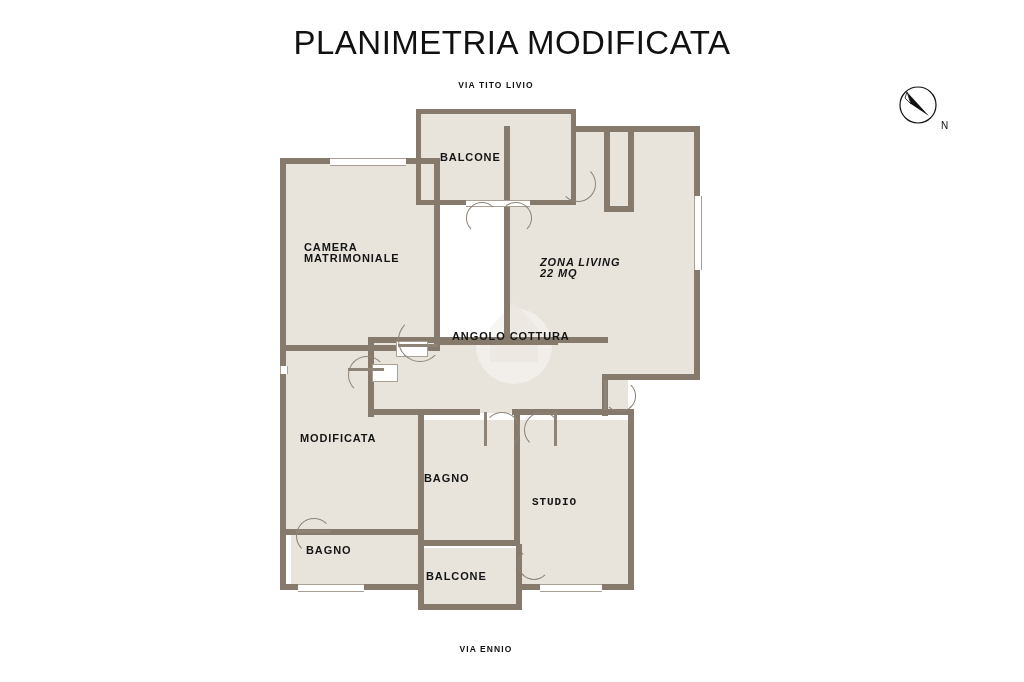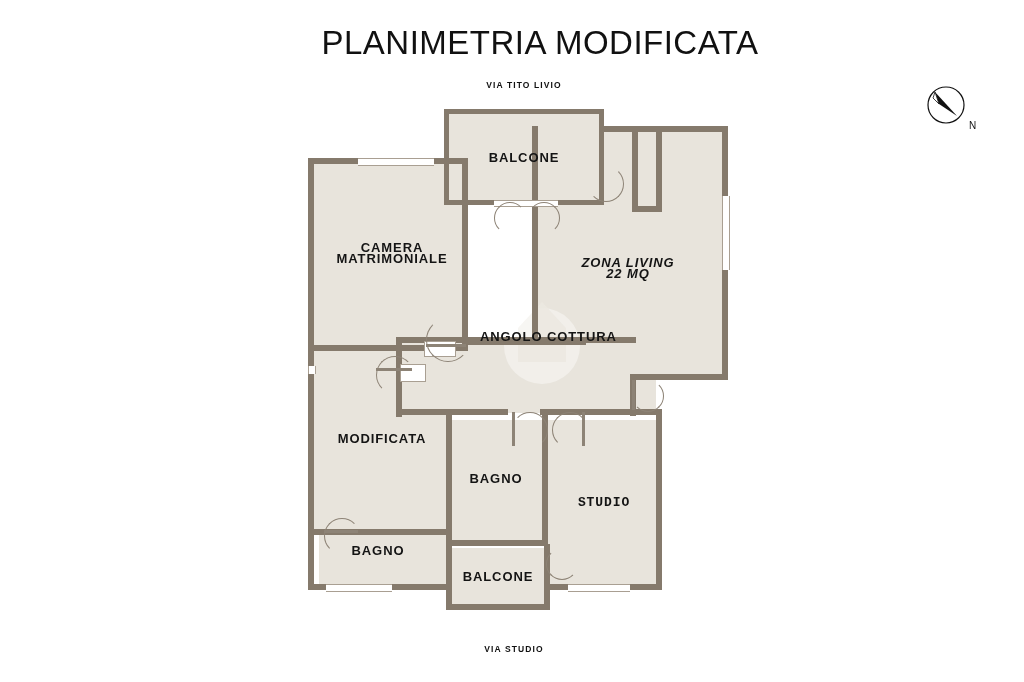--- a/index.html
+++ b/index.html
@@ -13,21 +13,20 @@
     position: relative;
     overflow: hidden;
     font-family: "Liberation Sans", sans-serif;
     color: #1a1a1a;
   }
   #plan-root {
     position: absolute;
     left: 0; top: 0;
     width: 899px;
     height: 682px;
-    margin-left: 28px;
   }
   .title {
     position: absolute;
     left: 0;
     top: 24px;
     width: 1024px;
     text-align: center;
     font-size: 33px;
     letter-spacing: 0.5px;
     font-weight: 400;
@@ -38,25 +37,24 @@
     position: absolute;
     font-size: 8.5px;
     letter-spacing: 1.1px;
     font-weight: 700;
     color: #111;
     text-align: center;
     white-space: nowrap;
   }
   .room-label {
     position: absolute;
-    font-size: 13px;
+    font-size: 11px;
     letter-spacing: 0.9px;
     font-weight: 700;
     color: #141414;
-    text-align: center;
     white-space: nowrap;
     line-height: 11px;
     z-index: 40;
   }
   .wall {
     position: absolute;
     background: #857a6c;
     z-index: 20;
   }
   .floorfill {
@@ -112,21 +110,21 @@
   }
 </style>
 </head>
 <body>
 
 <div id="plan-root">
 
   <div class="title">PLANIMETRIA MODIFICATA</div>
 
   <div class="street-label" style="left:406px; top:80px; width:180px;">VIA TITO LIVIO</div>
-  <div class="street-label" style="left:396px; top:644px; width:180px;">VIA STUDIO</div>
+  <div class="street-label" style="left:396px; top:644px; width:180px;">VIA ENNIO</div>
 
   <div class="balcony-fill" style="left:420px; top:113px; width:152px; height:92px;"></div>
 
   <div class="floorfill" style="left:284px; top:162px; width:152px; height:187px;"></div>
 
   <div class="floorfill" style="left:508px; top:128px; width:190px; height:248px;"></div>
 
   <div class="floorfill" style="left:372px; top:341px; width:256px; height:72px;"></div>
 
   <div class="floorfill" style="left:284px; top:349px; width:140px; height:186px;"></div>

